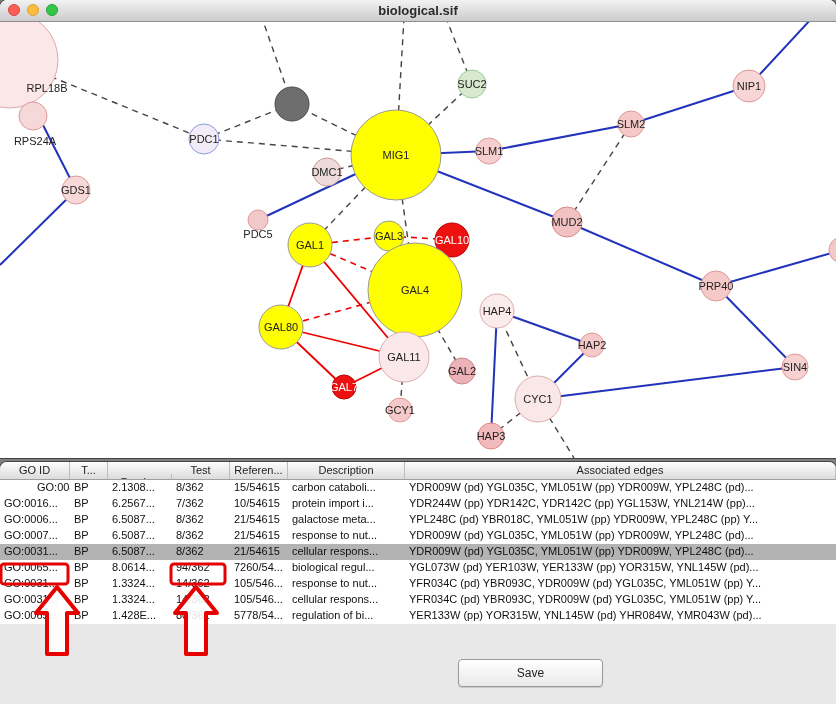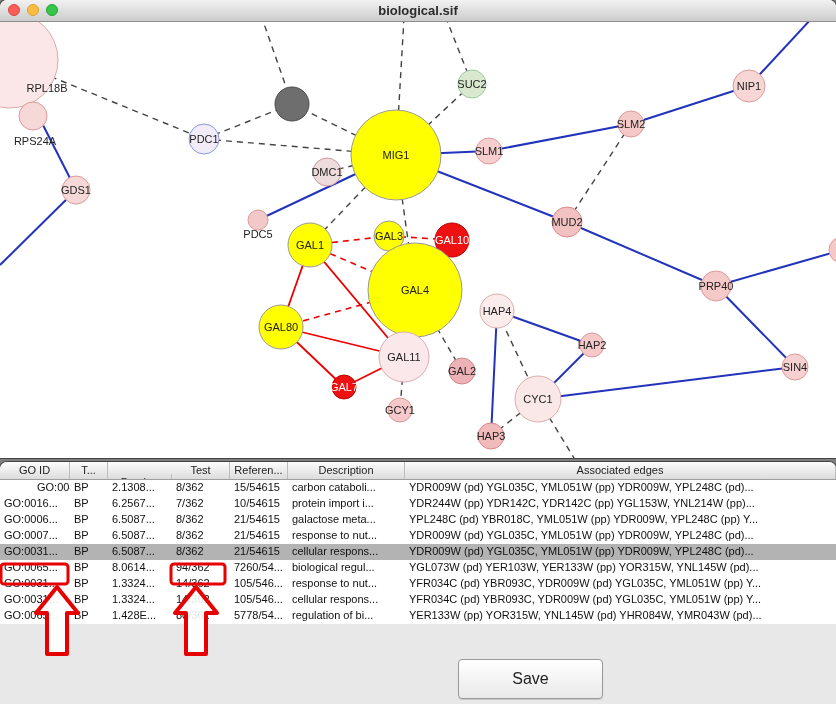--- a/index.html
+++ b/index.html
@@ -17,21 +17,21 @@
   .tl.gray{background:#d2d2d2;border:1px solid #a3a3a3}
   .canvas{height:436px;background:#ffffff;position:relative;overflow:hidden}
   svg text{font-family:"Liberation Sans",sans-serif;font-size:11px}
   .thead{display:flex;height:18px;background:linear-gradient(#fdfdfd,#dcdcdc);border-bottom:1px solid #9f9f9f;box-sizing:border-box}
   .th{box-sizing:border-box;border-right:1px solid #bdbdbd;font-size:11px;line-height:16px;text-align:center;color:#222;overflow:hidden;white-space:nowrap;flex:none}
   .tbody{background:#fff;height:144px;overflow:hidden}
   .tr{display:flex;height:16px}
   .tr.selected{background:#b3b3b3}
   .td{box-sizing:border-box;padding-left:4px;font-size:11px;line-height:15px;white-space:nowrap;overflow:hidden;color:#111;flex:none}
   .footer{position:absolute;bottom:0;left:0;right:0;height:58px;background:#e8e8e8}
-  .mac-btn{position:absolute;top:13px;height:40px;border:1px solid #9a9a9a;border-radius:4px;background:linear-gradient(#ffffff,#e9e9e9);font-family:"Liberation Sans",sans-serif;font-size:16px;color:#222;box-shadow:0 1px 1px rgba(0,0,0,.15)}
+  .mac-btn{position:absolute;top:13px;height:28px;border:1px solid #9a9a9a;border-radius:4px;background:linear-gradient(#ffffff,#e9e9e9);font-family:"Liberation Sans",sans-serif;font-size:12px;color:#222;box-shadow:0 1px 1px rgba(0,0,0,.15)}
   .mac-btn.save{left:458px;width:145px}
   .mac-btn.cancel{left:648px;width:144px}
   .annotations{position:absolute;left:0;top:0;z-index:20;pointer-events:none}
 </style>
 </head>
 <body>
 
 <div class="window top-window">
   <div class="titlebar">
     <div class="traffic">

